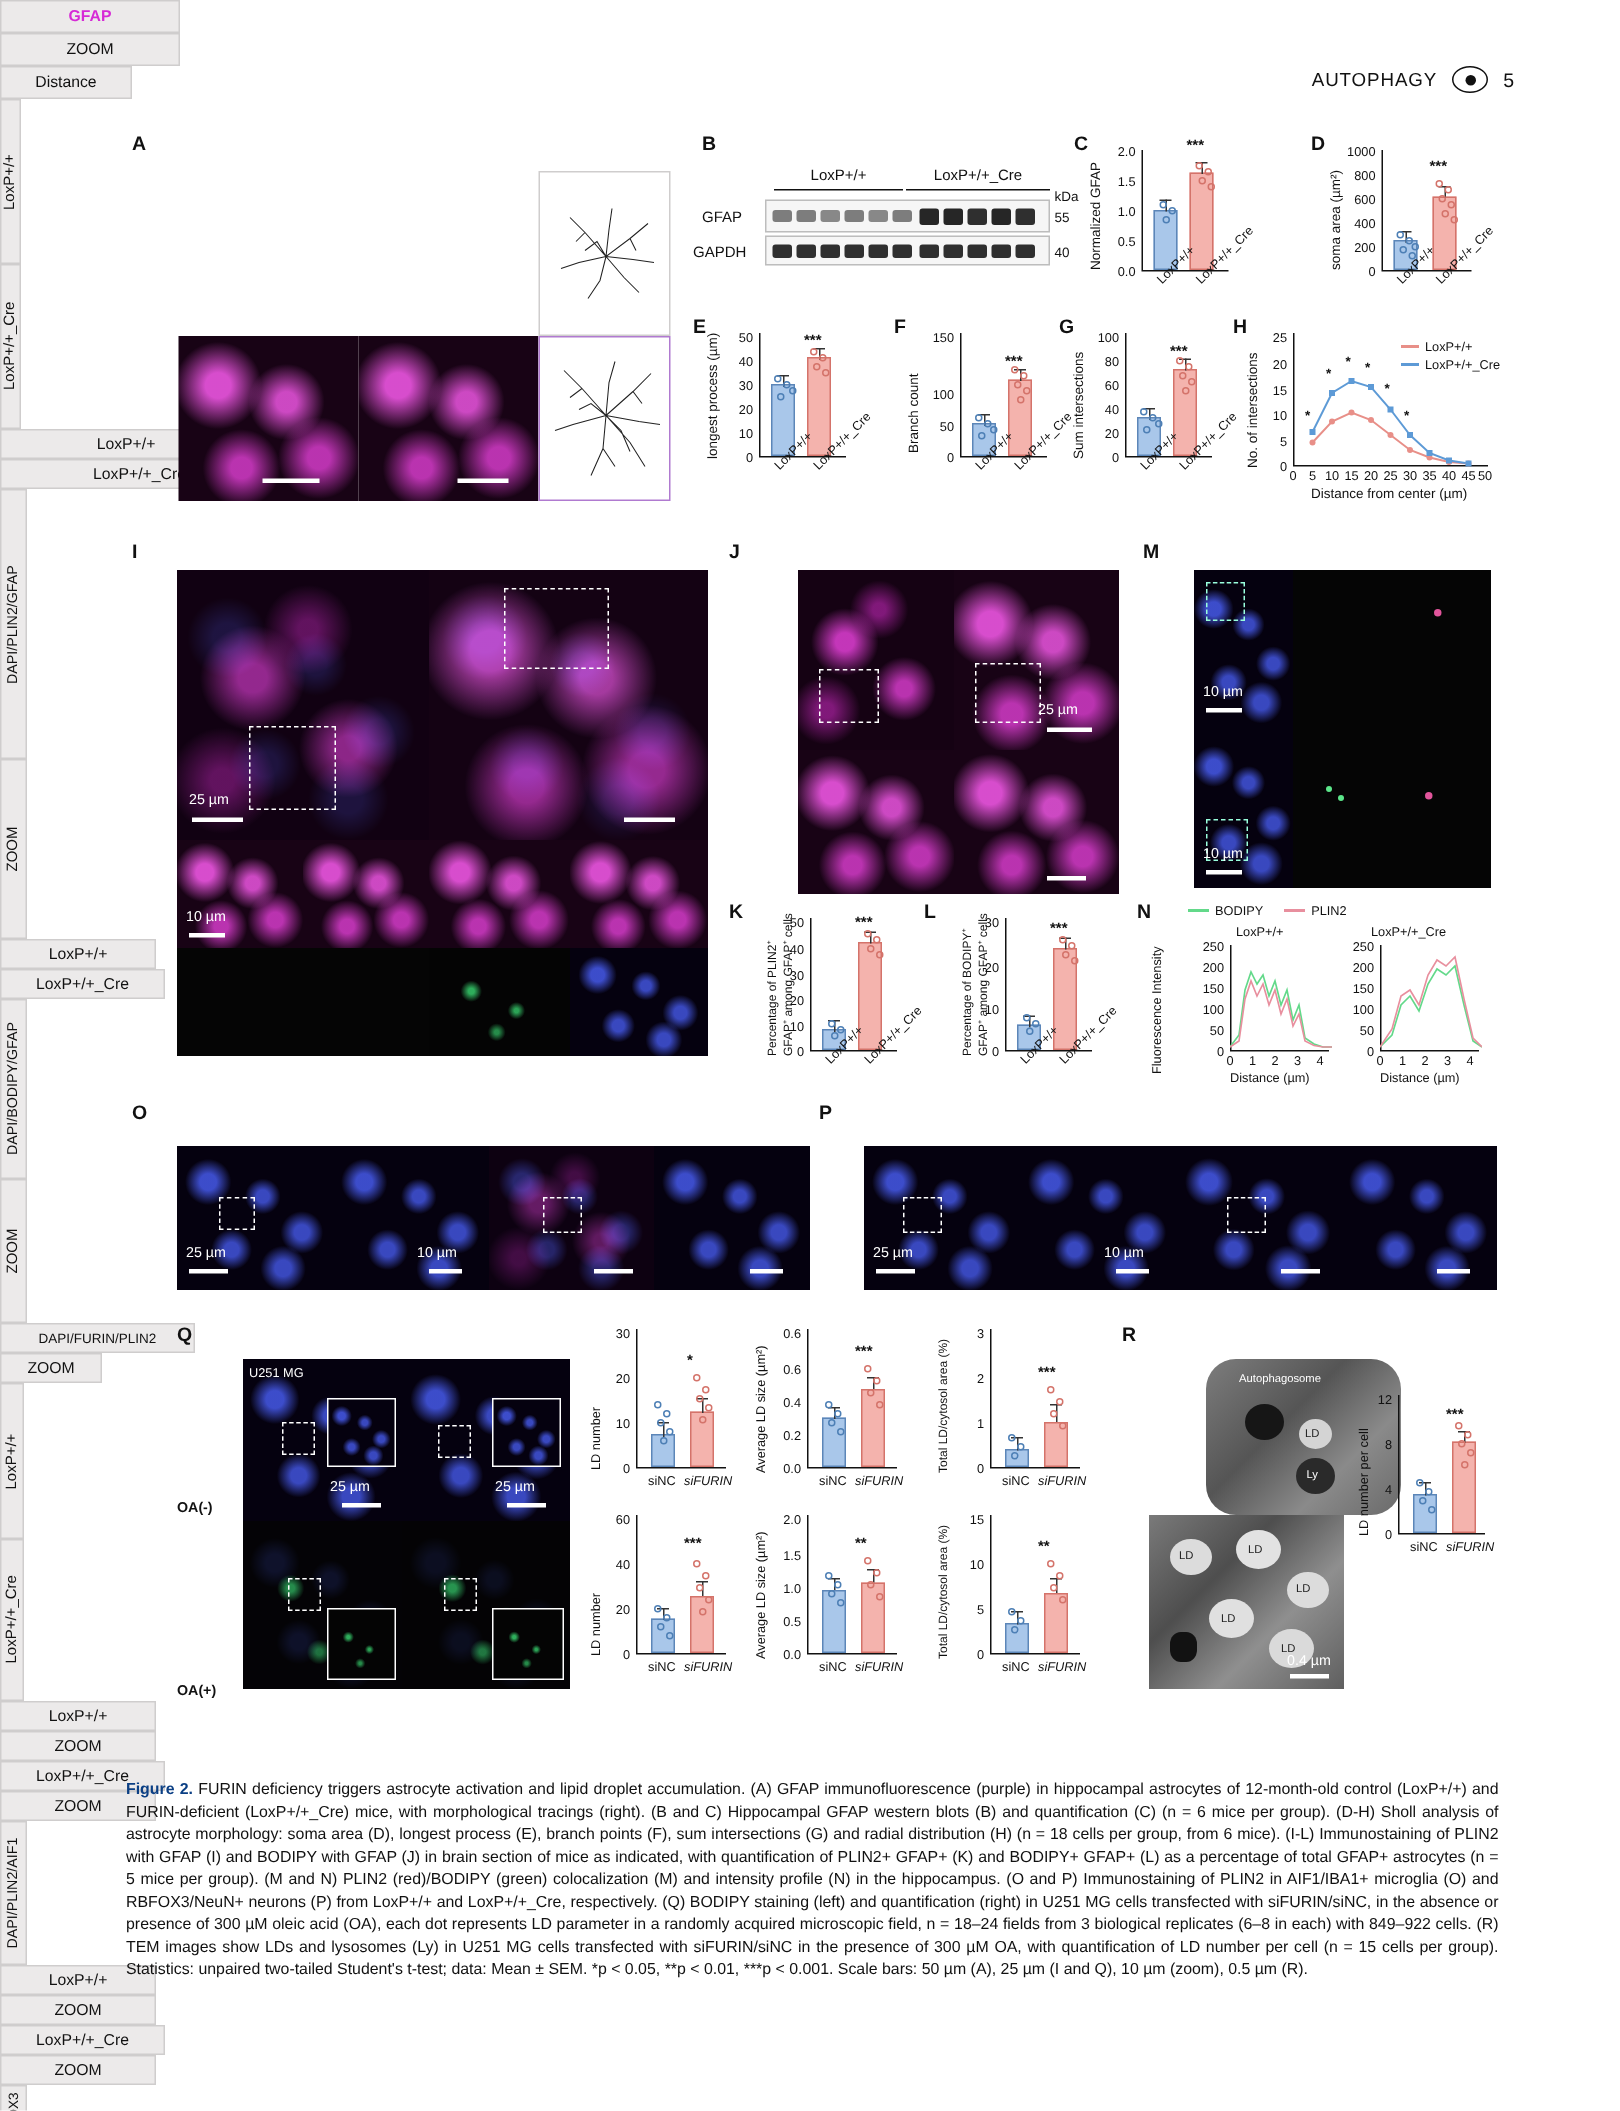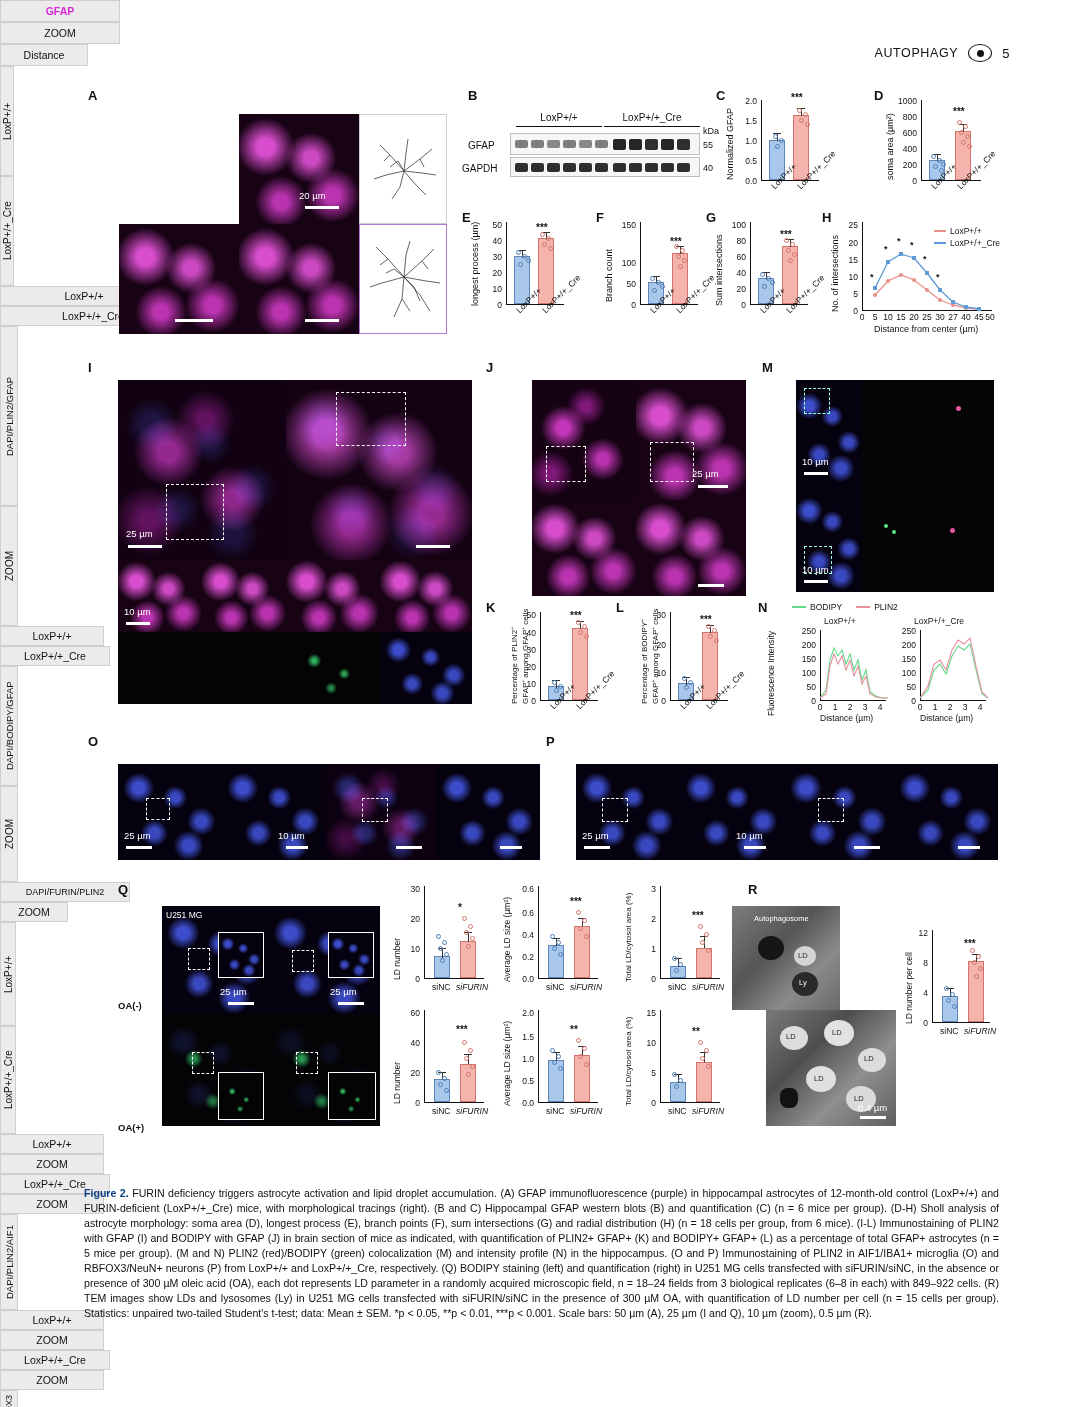--- a/index.html
+++ b/index.html
@@ -78,24 +78,20 @@
     <span class="page-num">5</span>
   </div>
 
   <div class="plabel" style="left:88px;top:88px;">A</div>
   <div class="hdr" style="left:119px;top:92px;width:120px;height:22px;color:#d62ad6;font-weight:bold;">GFAP</div>
   <div class="hdr" style="left:239px;top:92px;width:120px;height:22px;">ZOOM</div>
   <div class="hdr" style="left:359px;top:92px;width:88px;height:22px;">Distance</div>
   <div class="vhdr" style="left:105px;top:114px;width:14px;height:110px;">LoxP+/+</div>
   <div class="vhdr" style="left:105px;top:224px;width:14px;height:110px;">LoxP+/+_Cre</div>
 
-  <div class="micro mag2" style="left:239px;top:114px;width:120px;height:110px;">
-    <div class="scale" style="left:66px;top:92px;width:34px;"></div>
-    <div class="scaletxt" style="left:60px;top:76px;">20 µm</div>
-  </div>
   <div class="whitebox" style="left:359px;top:114px;width:88px;height:110px;">
     <svg width="88" height="110" viewBox="0 0 88 110">
       <g stroke="#222" stroke-width="0.7" fill="none">
         <path d="M44 56 L30 40 L20 30 M30 40 L24 46 M44 56 L60 44 L72 34 M60 44 L64 52 M44 56 L40 72 L32 84 M44 56 L56 70 L66 80 M44 56 L26 60 L14 64 M44 56 L62 58 L76 60 M44 56 L46 38 L48 24 M44 56 L38 46 L30 52"></path>
       </g>
     </svg>
   </div>
 
   <div class="micro mag2" style="left:119px;top:224px;width:120px;height:110px;">
     <div class="scale" style="left:56px;top:95px;width:38px;"></div>
@@ -344,21 +340,21 @@
     <div class="stars" style="left:72px;top:18px;font-size:9px;">*</div>
     <div class="stars" style="left:85px;top:32px;font-size:9px;">*</div>
     <div class="stars" style="left:98px;top:50px;font-size:9px;">*</div>
     <div class="ticktxt" style="left:18px;top:90px;width:12px;text-align:center;">0</div>
     <div class="ticktxt" style="left:31px;top:90px;width:12px;text-align:center;">5</div>
     <div class="ticktxt" style="left:44px;top:90px;width:12px;text-align:center;">10</div>
     <div class="ticktxt" style="left:57px;top:90px;width:12px;text-align:center;">15</div>
     <div class="ticktxt" style="left:70px;top:90px;width:12px;text-align:center;">20</div>
     <div class="ticktxt" style="left:83px;top:90px;width:12px;text-align:center;">25</div>
     <div class="ticktxt" style="left:96px;top:90px;width:12px;text-align:center;">30</div>
-    <div class="ticktxt" style="left:109px;top:90px;width:12px;text-align:center;">27</div>
+    <div class="ticktxt" style="left:109px;top:90px;width:12px;text-align:center;">35</div>
     <div class="ticktxt" style="left:122px;top:90px;width:12px;text-align:center;">40</div>
     <div class="ticktxt" style="left:135px;top:90px;width:12px;text-align:center;">45</div>
     <div class="ticktxt" style="left:146px;top:90px;width:12px;text-align:center;">50</div>
     <div style="position:absolute;left:36px;top:102px;font-size:9px;">Distance from center (µm)</div>
     <div style="position:absolute;left:96px;top:4px;font-size:8.5px;">
       <div style="display:flex;align-items:center;gap:4px;">
           <span style="display:inline-block;width:12px;height:2px;background:#e88f88;"></span>
           <span>LoxP+/+</span>
         </div>
       <div style="display:flex;align-items:center;gap:4px;margin-top:2px;">
@@ -789,21 +785,21 @@
       <div class="dotr" style="left:74px;top:38px;"></div>
       <div class="dotr" style="left:70px;top:46px;"></div>
       <div class="dotr" style="left:76px;top:54px;"></div>
     <div class="stars" style="left:62px;top:16px;">**</div>
     <div class="xtxt" style="left:38px;top:96px;">siNC</div>
     <div class="xtxt" style="left:62px;top:96px;font-style:italic;">siFURIN</div>
   </div>
 
   <div class="plabel" style="left:748px;top:882px;">R</div>
 
-  <div class="micro" style="left:732px;top:906px;width:108px;height:104px;background:linear-gradient(135deg,#7d7d7d,#555 40%,#8a8a8a 70%,#6a6a6a);">
+  <div class="micro" style="left:804px;top:906px;width:130px;height:104px;background:linear-gradient(135deg,#7d7d7d,#555 40%,#8a8a8a 70%,#6a6a6a);border-radius:20px;">
     <div style="position:absolute;left:22px;top:8px;color:#fff;font-size:7.5px;">Autophagosome</div>
     <div style="position:absolute;left:26px;top:30px;width:26px;height:24px;border-radius:50%;background:#161616;"></div>
     <div style="position:absolute;left:62px;top:40px;width:22px;height:20px;border-radius:50%;background:#d4d4d4;"></div>
     <div style="position:absolute;left:66px;top:45px;color:#222;font-size:7.5px;">LD</div>
     <div style="position:absolute;left:60px;top:66px;width:26px;height:24px;border-radius:50%;background:#2a2a2a;"></div>
     <div style="position:absolute;left:67px;top:72px;color:#fff;font-size:7.5px;">Ly</div>
   </div>
   <div class="micro" style="left:766px;top:1010px;width:130px;height:116px;background:linear-gradient(135deg,#7a7a7a,#4e4e4e 35%,#8f8f8f 65%,#5f5f5f);">
     <div style="position:absolute;left:14px;top:16px;width:28px;height:24px;border-radius:50%;background:#dcdcdc;"></div>
     <div style="position:absolute;left:20px;top:22px;color:#222;font-size:7.5px;">LD</div>

